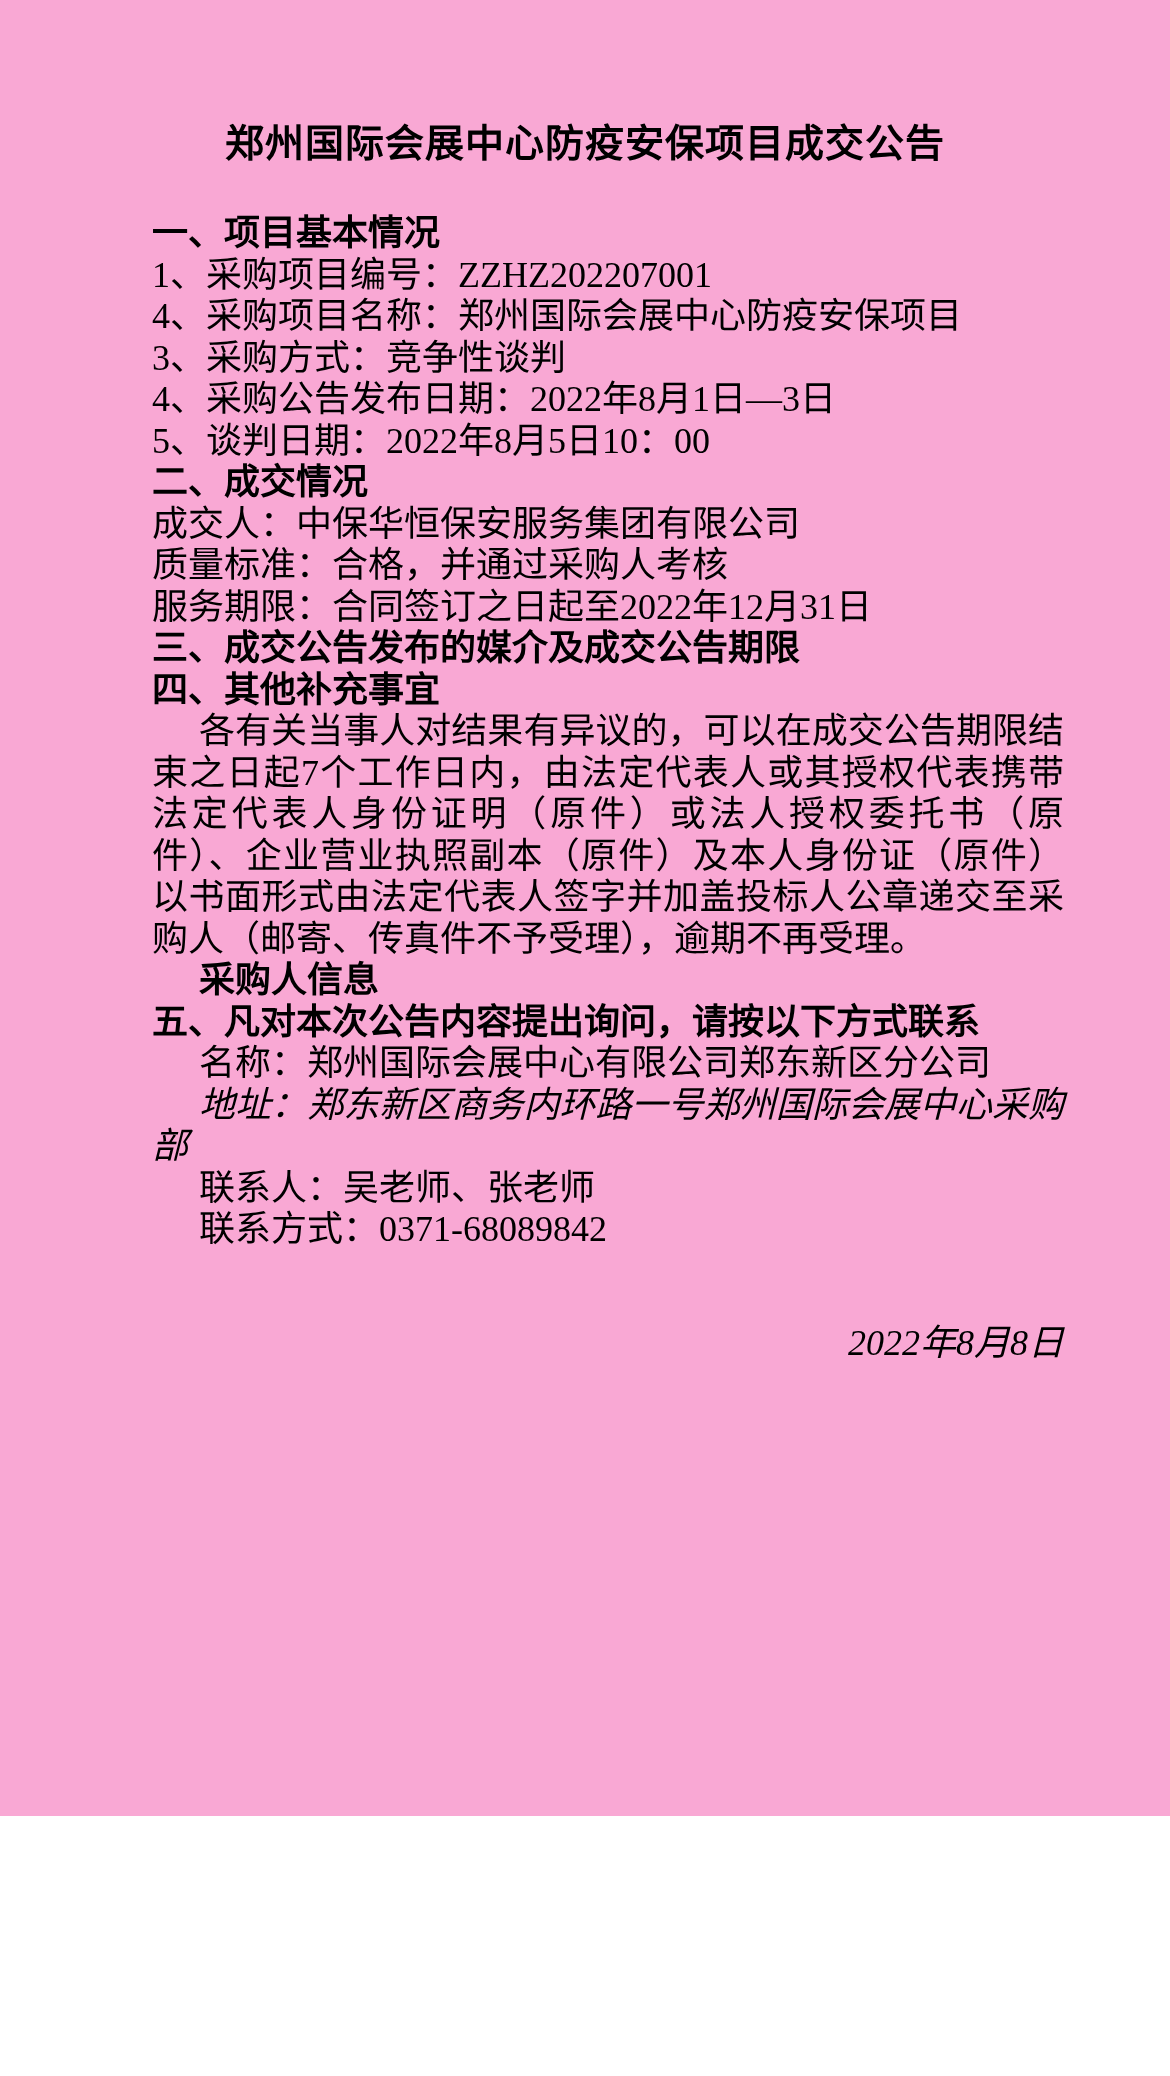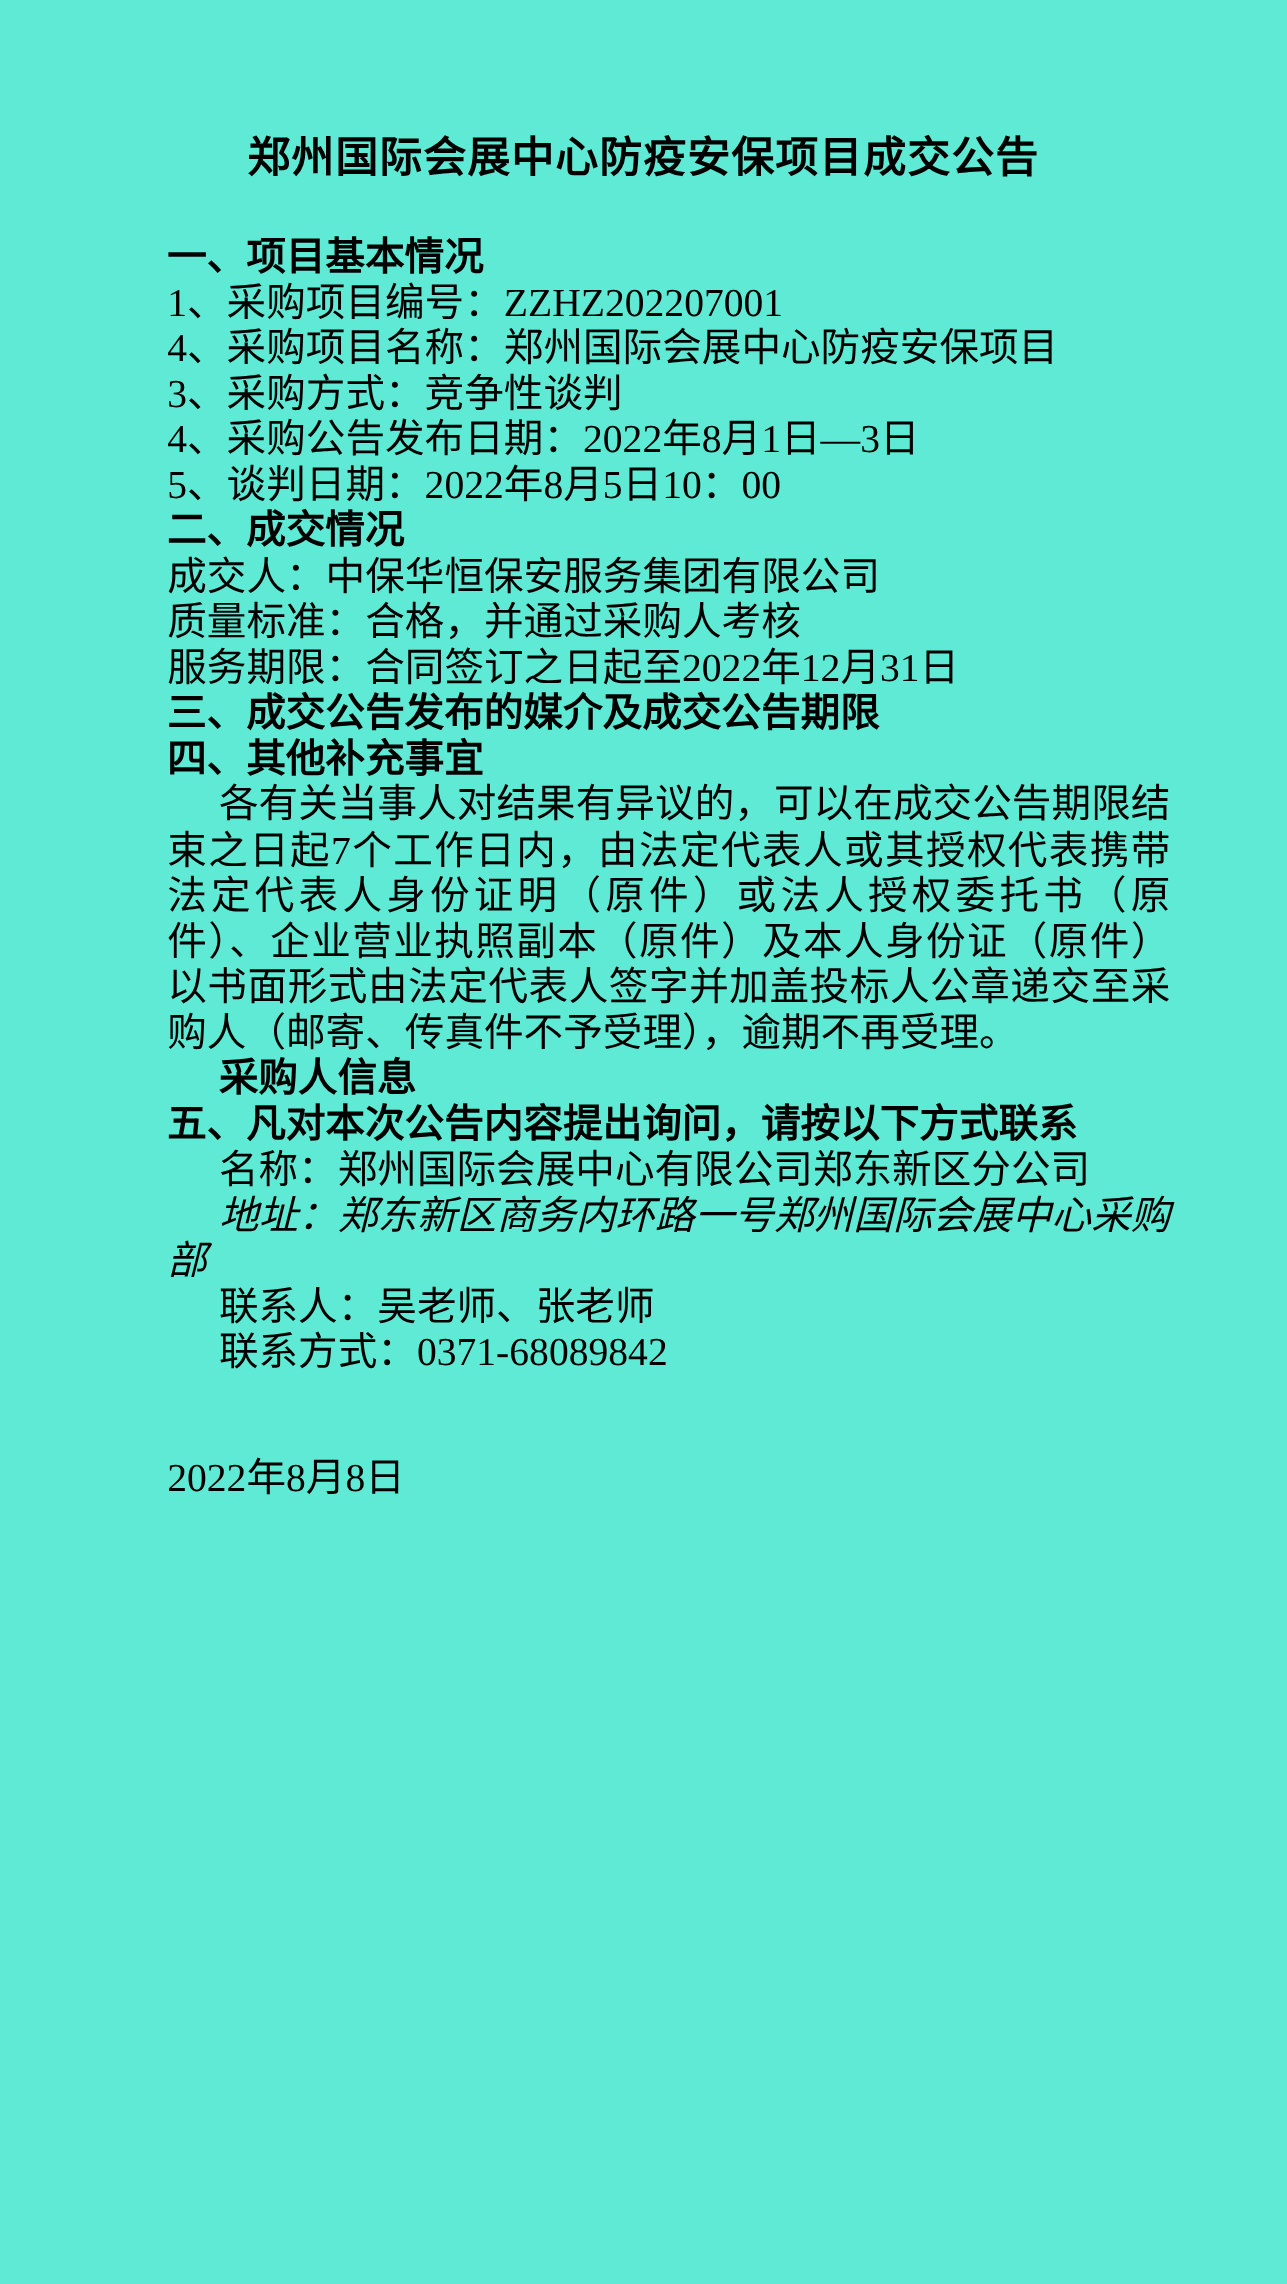--- a/index.html
+++ b/index.html
@@ -3,22 +3,22 @@
 <meta charset="utf-8">
 <style>
   html, body {
     margin: 0;
     padding: 0;
     background: #ffffff;
   }
   .page {
     position: relative;
     width: 1170px;
-    height: 2076px;
-    background: #5eead4;
+    height: 1816px;
+    background: #f9a8d4;
     color: #000000;
     font-family: "Liberation Serif", "DejaVu Serif", serif;
     overflow: hidden;
   }
   .doc-title {
     margin: 0;
     padding-top: 122px;
     width: 1170px;
     text-align: center;
     font-size: 39px;
@@ -54,21 +54,23 @@
   .indent2 {
     text-indent: 136px;
   }
   .hanging {
     text-align: justify;
     text-indent: 47px;
     font-style: italic;
   }
   .date-line {
     margin-top: 72px !important;
+    text-align: right;
     padding-right: 171px;
+    font-style: italic;
   }
 </style>
 </head>
 <body>
 
 <div class="page">
 
   <h1 class="doc-title">郑州国际会展中心防疫安保项目成交公告</h1>
 
   <div class="content">

